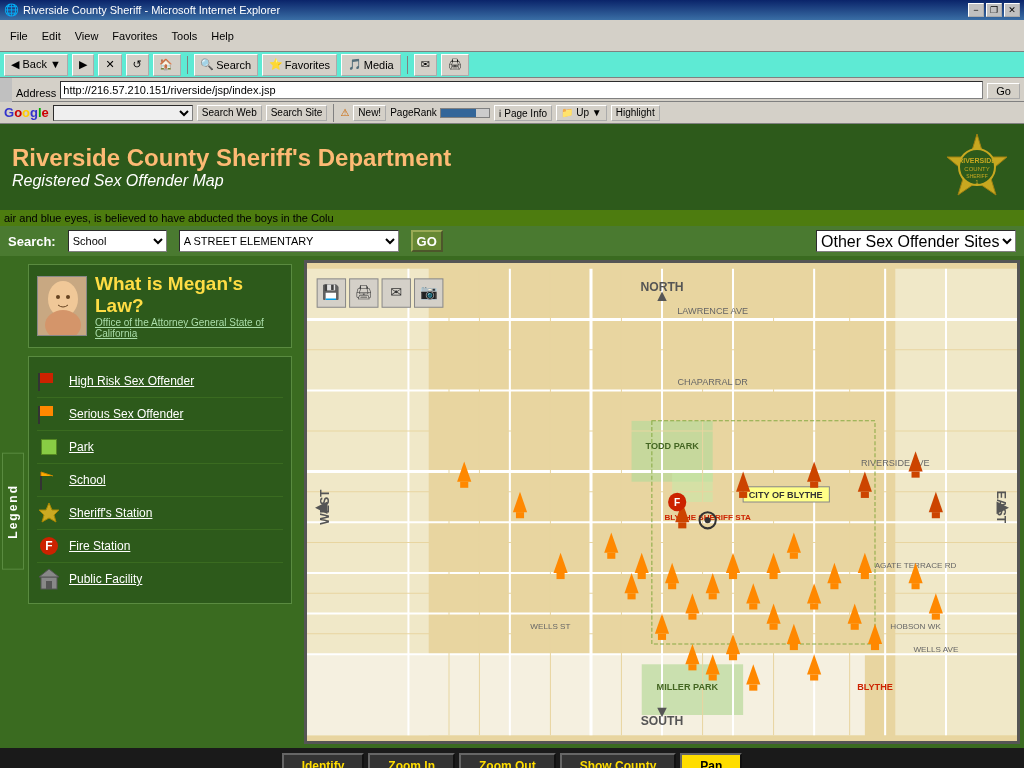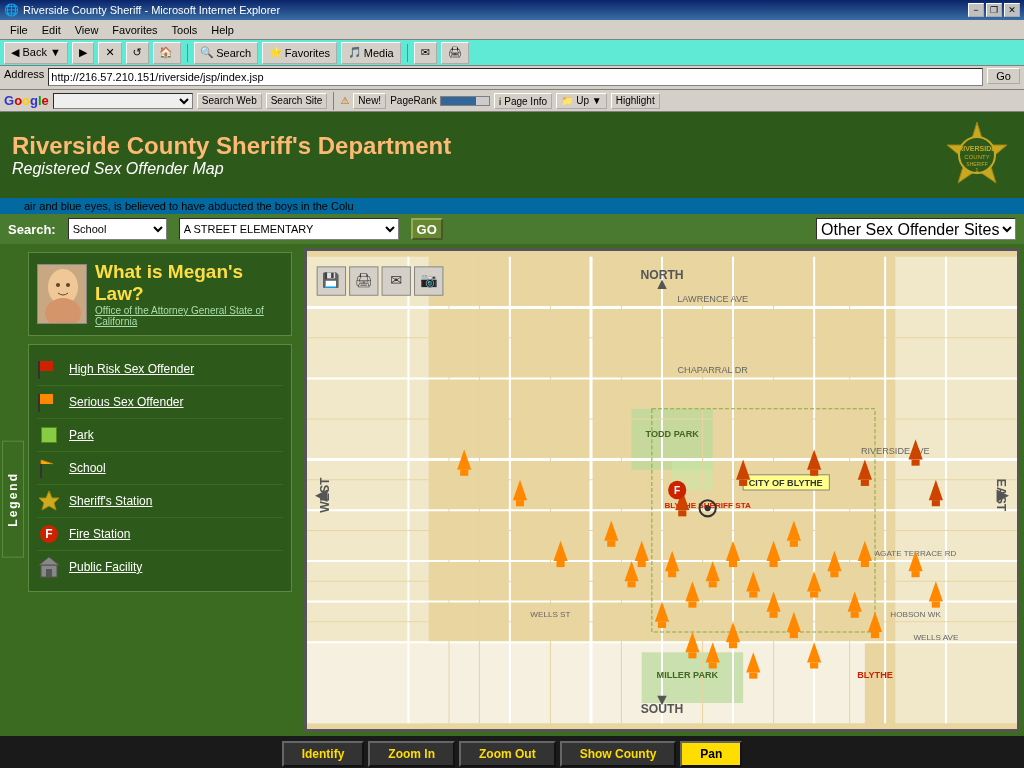--- a/index.html
+++ b/index.html
@@ -28,21 +28,21 @@
       display: flex; align-items: center; justify-content: center;
     }
 
     
     .menu-bar {
       background: #d4d0c8;
       border-bottom: 1px solid #808080;
       padding: 2px 4px;
       display: flex;
       gap: 2px;
-      height: 20px;
+      height: 32px;
       align-items: center;
     }
     .menu-item {
       padding: 1px 6px;
       font-size: 11px;
       cursor: pointer;
     }
 
     
     .toolbar {
@@ -64,23 +64,24 @@
       height: 22px;
     }
     .toolbar-sep { width: 1px; height: 18px; background: #808080; margin: 0 2px; }
 
     
     .address-bar {
       background: #d4d0c8;
       border-bottom: 1px solid #808080;
       padding: 2px 4px;
       display: flex;
-      align-items: flex-start;
+      align-items: flex-end;
       gap: 4px;
       height: 24px;
+      margin-left: 12px;
     }
     .address-label { font-size: 11px; }
     .address-input {
       flex: 1;
       height: 18px;
       border: 1px inset #808080;
       background: white;
       font-size: 11px;
       padding: 0 2px;
     }
@@ -147,24 +148,24 @@
       font-weight: bold;
       color: #fdba74;
     }
     .app-title h2 {
       font-size: 16px;
       font-weight: normal;
       color: white;
       font-style: italic;
     }
     .ticker-bar {
-      background: #0369a1;
+      background: #4d7c0f;
       color: black;
       font-size: 11px;
-      padding: 2px 24px;
+      padding: 2px 4px;
       white-space: nowrap;
       overflow: hidden;
     }
 
     
     .sheriff-badge {
       width: 70px;
       height: 70px;
       position: relative;
     }

